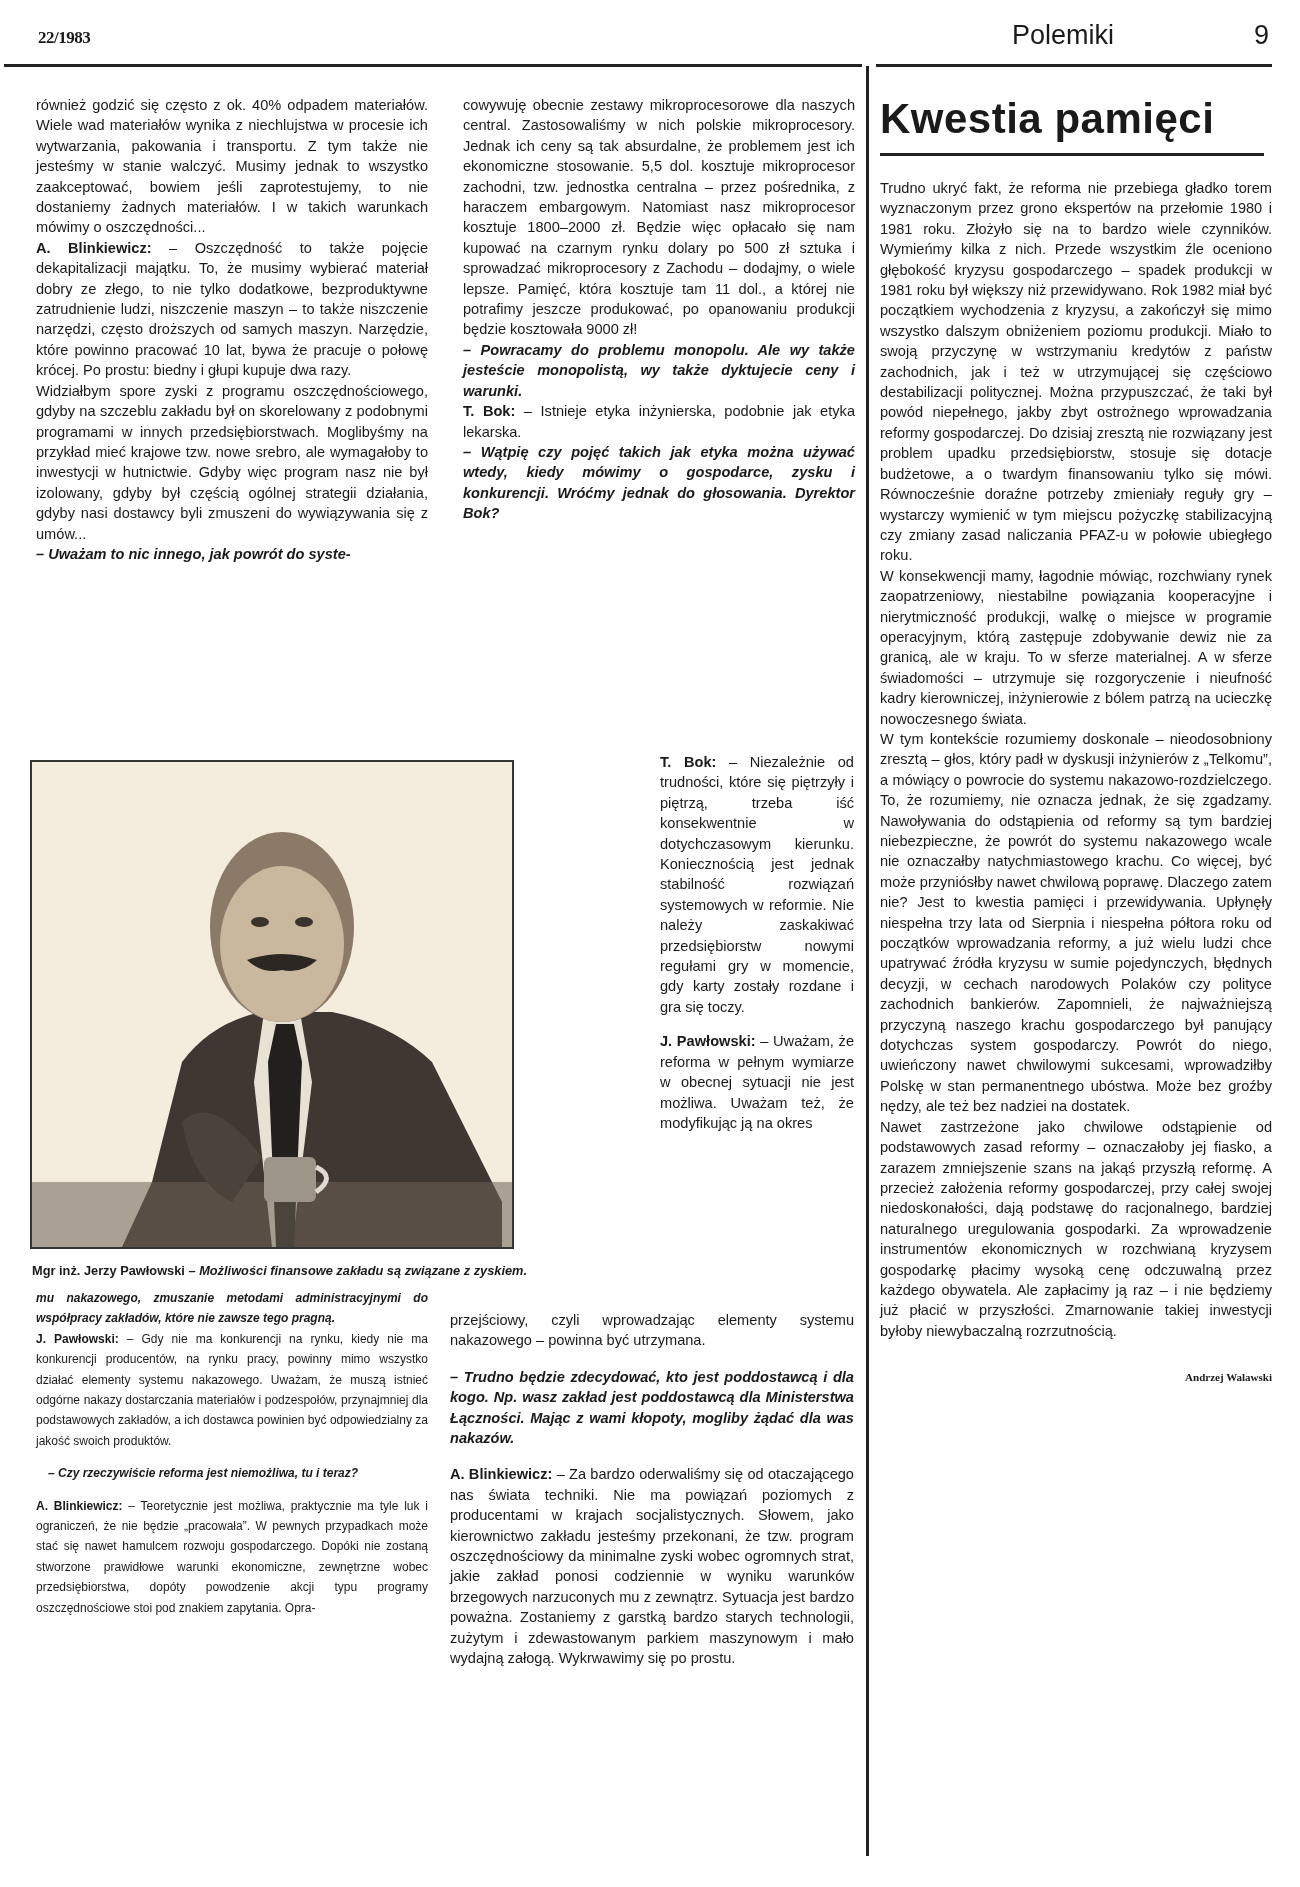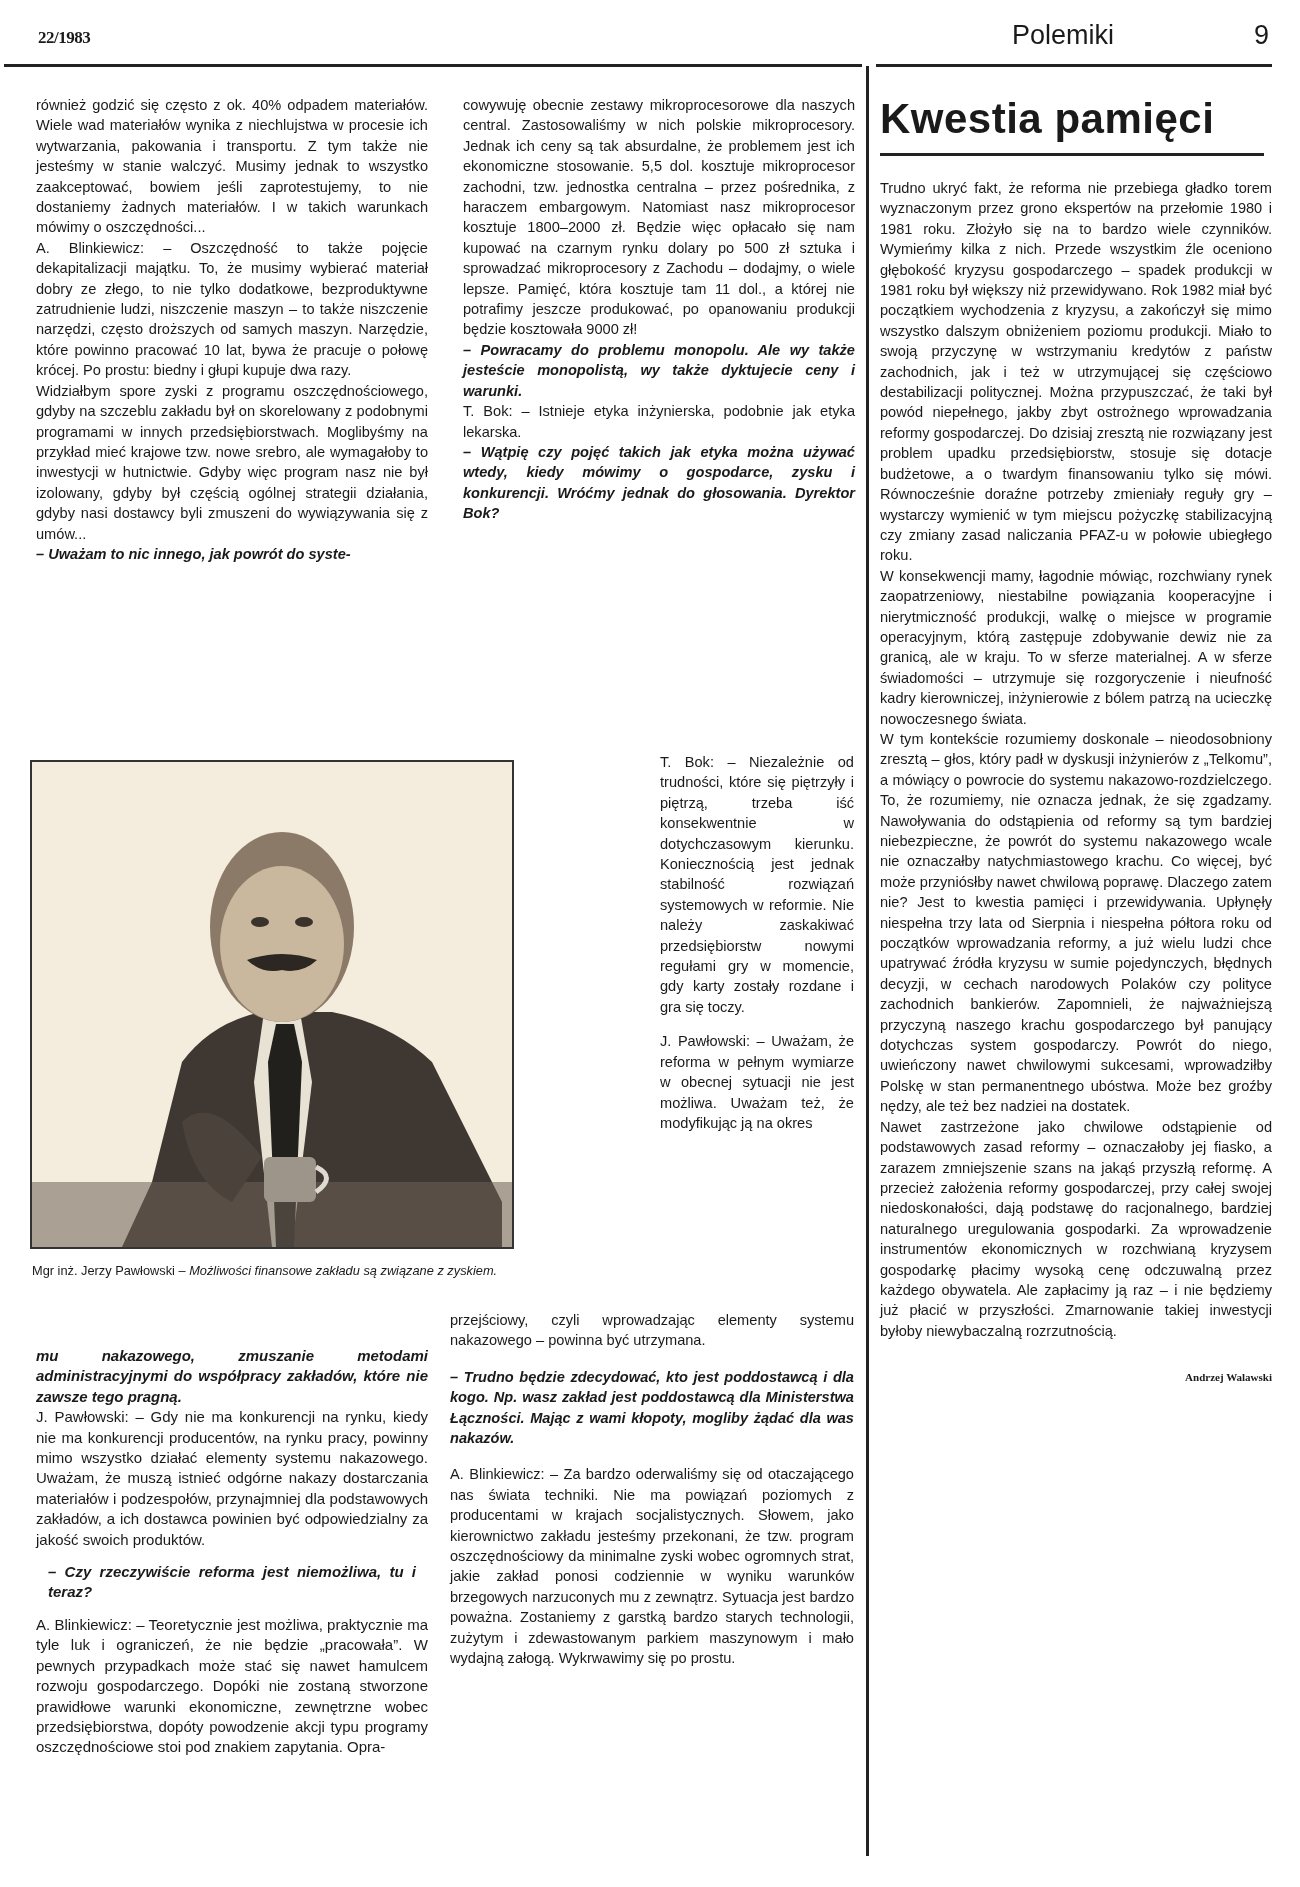--- a/index.html
+++ b/index.html
@@ -11,35 +11,35 @@
     .header { position: absolute; top: 0; left: 0; width: 1168px; height: 66px; }
     .issue { position: absolute; left: 38px; top: 28px; font-family: "Liberation Serif", serif; font-size: 17px; font-weight: bold; letter-spacing: -0.5px; }
     .section { position: absolute; left: 1012px; top: 20px; font-size: 27px; }
     .pageno { position: absolute; left: 1254px; top: 20px; font-size: 27px; }
     .rule-left { position: absolute; left: 4px; top: 64px; width: 858px; height: 3px; background: #222; }
     .rule-right { position: absolute; left: 876px; top: 64px; width: 396px; height: 3px; background: #222; }
     .vrule { position: absolute; left: 866px; top: 66px; width: 3px; height: 1790px; background: #222; }
 
     .col { position: absolute; font-size: 14.6px; line-height: 20.4px; text-align: justify; hyphens: manual; }
     .col p { margin: 0; }
-    .b { font-weight: normal; }
+    .b { font-weight: bold; }
     .q { font-weight: bold; font-style: italic; }
 
     #col1 { left: 36px; top: 95px; width: 392px; }
     #col2 { left: 463px; top: 95px; width: 392px; }
     #col3 { left: 880px; top: 95px; width: 392px; }
 
     .photo { position: absolute; left: 30px; top: 760px; width: 480px; height: 485px; border: 2px solid #333; overflow: hidden;
       background: #f6f0e2; }
     .photo svg { display:block; }
-    .caption { position: absolute; left: 32px; top: 1262px; width: 610px; font-size: 12.8px; line-height: 17px; font-weight: normal; }
+    .caption { position: absolute; left: 32px; top: 1262px; width: 610px; font-size: 12.8px; line-height: 17px; font-weight: bold; }
     .caption .it { font-style: italic; }
 
     #col2b { position:absolute; left: 660px; top: 752px; width: 194px; font-size:14.6px; line-height:20.4px; text-align: justify; }
-    #col1b { position:absolute; left: 36px; top: 1346px; width: 392px; font-size:15px; line-height:20.4px; text-align: justify; }
+    #col1b { position:absolute; left: 36px; top: 1288px; width: 392px; font-size:12px; line-height:20.4px; text-align: justify; }
     #col2c { position:absolute; left: 450px; top: 1310px; width: 404px; font-size:14.6px; line-height:20.4px; text-align: justify; }
 
     .headline { font-size: 42px; font-weight: bold; line-height: 48px; margin: 0; text-align: left; letter-spacing: 0.5px; }
     .headrule { height: 3px; background: #222; margin: 10px 0 22px 0; width: 384px; }
     .signature { text-align: right; font-family: "Liberation Serif", serif; font-weight: bold; font-size: 11px; margin-top: 26px; }
   </style>
 </head>
 <body>
 
 <div class="header">

